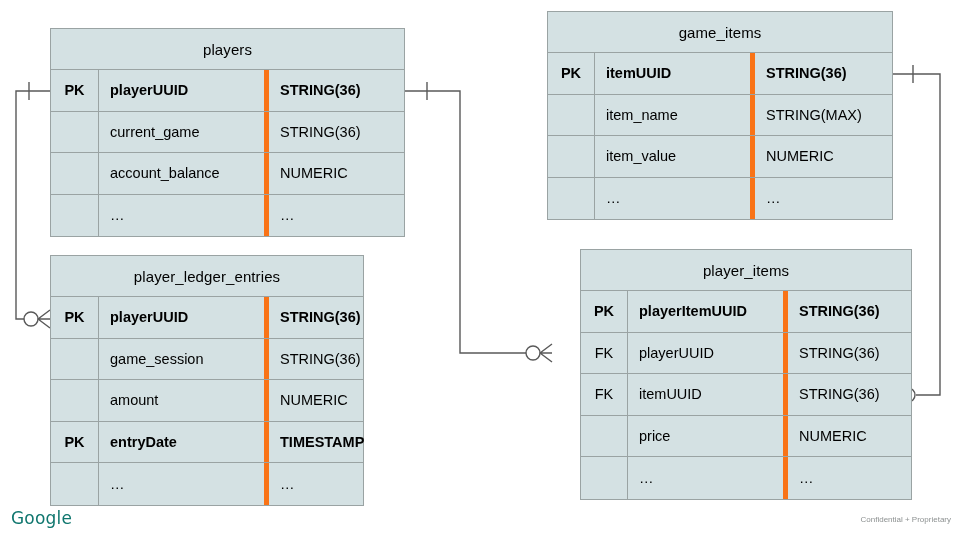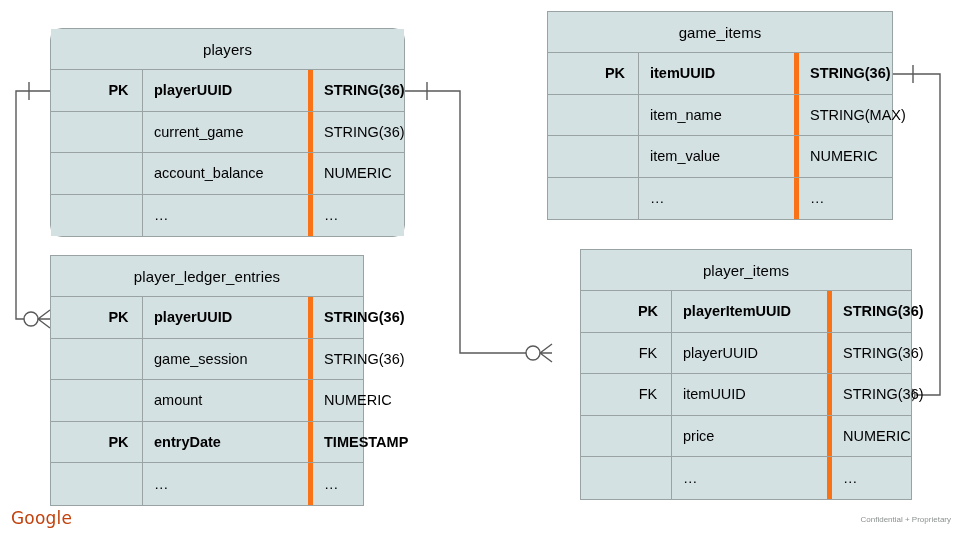--- a/index.html
+++ b/index.html
@@ -58,21 +58,20 @@
   }
   .erow.last { border-bottom: none; }
   .cell-key {
     box-sizing: border-box;
     flex: 0 0 auto;
     border-right: 1px solid #9aa3a3;
     display: flex;
     align-items: center;
     justify-content: center;
     font-size: 14.5px;
-    margin-left: 44px;
   }
   .cell-name {
     box-sizing: border-box;
     flex: 0 0 auto;
     border-right: 5px solid #f97316;
     display: flex;
     align-items: center;
     padding-left: 11px;
     font-size: 14.5px;
   }
@@ -94,21 +93,21 @@
   .right-tbl .cell-key  { width: 47px; }
   .right-tbl .cell-name { width: 160px; }
 
   
   #logo {
     position: absolute;
     left: 11px;
     bottom: 12px;
     z-index: 3;
     font-size: 17px;
-    color: #c2410c;
+    color: #0f766e;
     font-family: "DejaVu Sans", sans-serif;
     letter-spacing: 0.2px;
   }
   #confidential {
     position: absolute;
     right: 9px;
     bottom: 16px;
     z-index: 3;
     font-size: 8px;
     color: #8d9191;
@@ -141,21 +140,21 @@
       <g>
         <path d="M893 74 L940 74 L940 395 L916 395"></path>
         <line x1="913" y1="65" x2="913" y2="83"></line>
         <circle cx="908" cy="395" r="7" fill="#ffffff" stroke="#595959" stroke-width="1.4"></circle>
         <path d="M901 395 L889 386 M901 395 L889 395 M901 395 L889 404"></path>
       </g>
 
     </g>
   </svg>
 
-  <div class="entity left-tbl" id="ent-players" style="left:50px; top:28px; width:355px;border-radius:12px;">
+  <div class="entity left-tbl" id="ent-players" style="left:50px; top:28px; width:355px;">
     <div class="entity-title">players</div>
 
     <div class="erow bold">
       <div class="cell-key">PK</div>
       <div class="cell-name">playerUUID</div>
       <div class="cell-type">STRING(36)</div>
     </div>
     <div class="erow">
       <div class="cell-key"></div>
       <div class="cell-name">current_game</div>

